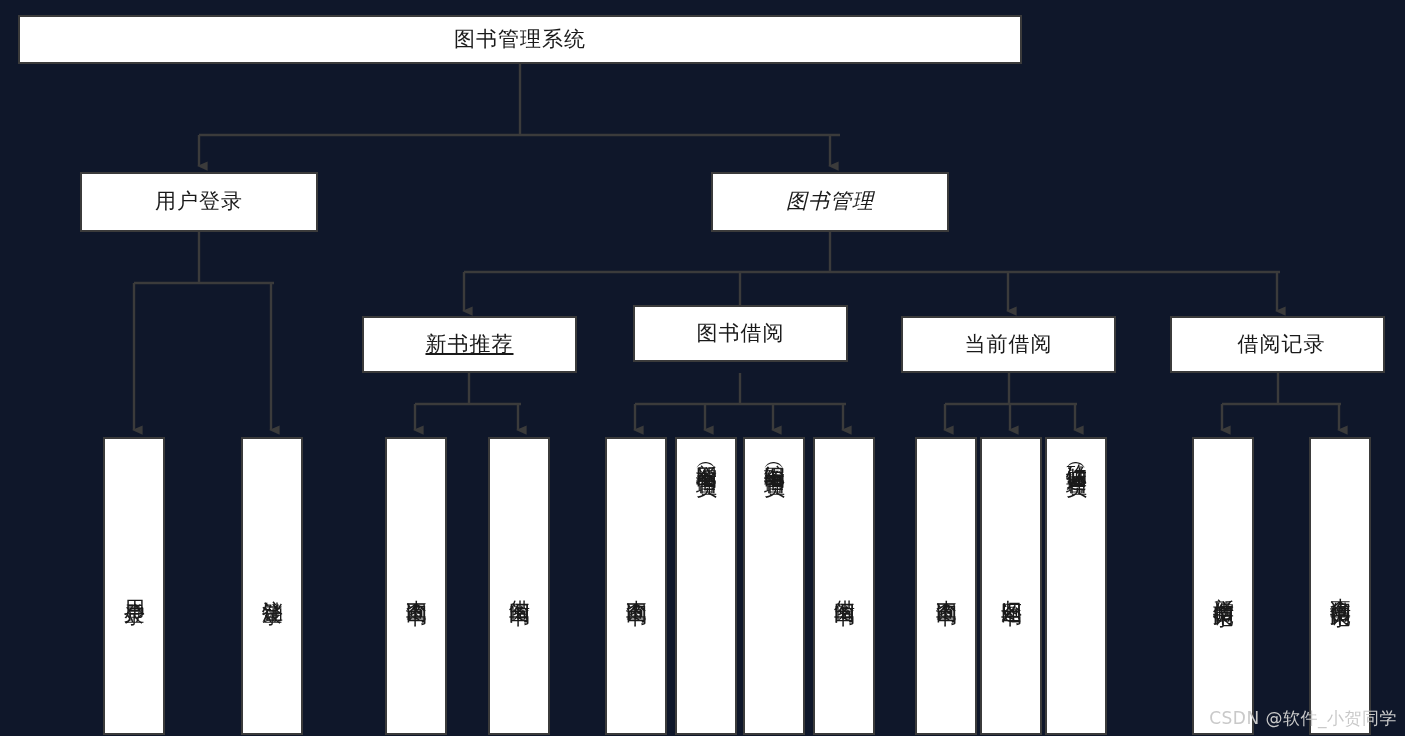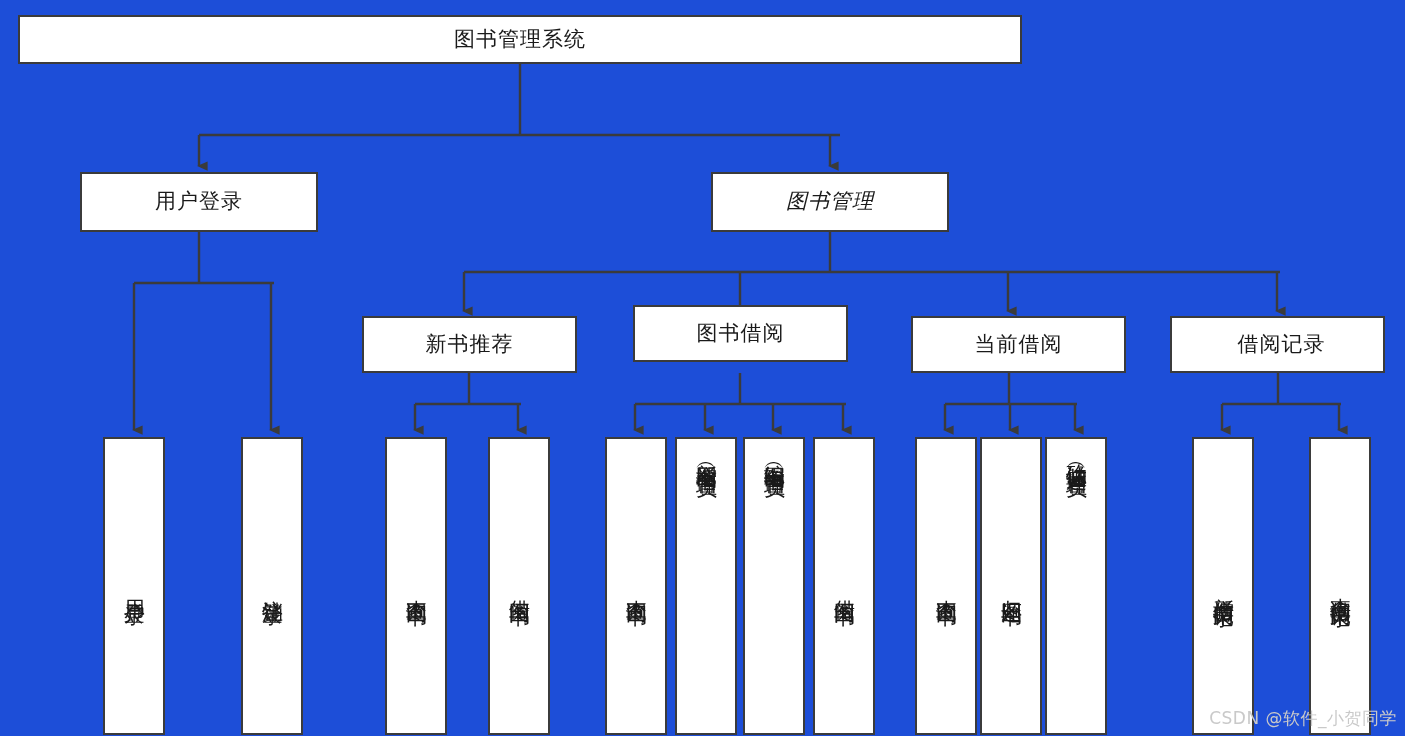--- a/index.html
+++ b/index.html
@@ -8,21 +8,21 @@
     padding: 0;
     background: #ffffff;
   }
   body {
     font-family: "DejaVu Sans", "Liberation Sans", sans-serif;
   }
   #diagram-root {
     position: relative;
     width: 1405px;
     height: 736px;
-    background: #1d4ed8;
+    background: #0f172a;
     overflow: hidden;
   }
   #diagram-svg {
     position: absolute;
     left: 0;
     top: 0;
     width: 1405px;
     height: 747px;
   }
   .node-box {
@@ -134,29 +134,29 @@
   </div>
 
   <div class="node-box horiz" style="left:80px; top:172px; width:238px; height:60px;">
     <span>用户登录</span>
   </div>
 
   <div class="node-box horiz" style="left:711px; top:172px; width:238px; height:60px;font-style:italic;">
     <span>图书管理</span>
   </div>
 
-  <div class="node-box horiz" style="left:362px; top:316px; width:215px; height:57px;">
+  <div class="node-box horiz" style="left:362px; top:316px; width:215px; height:57px;text-decoration:underline;">
     <span>新书推荐</span>
   </div>
 
   <div class="node-box horiz" style="left:633px; top:305px; width:215px; height:57px;">
     <span>图书借阅</span>
   </div>
 
-  <div class="node-box horiz" style="left:901px; top:316px; width:215px; height:57px;margin-left:10px;">
+  <div class="node-box horiz" style="left:901px; top:316px; width:215px; height:57px;">
     <span>当前借阅</span>
   </div>
 
   <div class="node-box horiz" style="left:1170px; top:316px; width:215px; height:57px;padding-left:8px;">
     <span>借阅记录</span>
   </div>
 
   <div class="node-box vert center-text" style="left:103px; top:437px; width:62px; height:298px;">
     <span class="vert-label">用户登录</span>
   </div>

